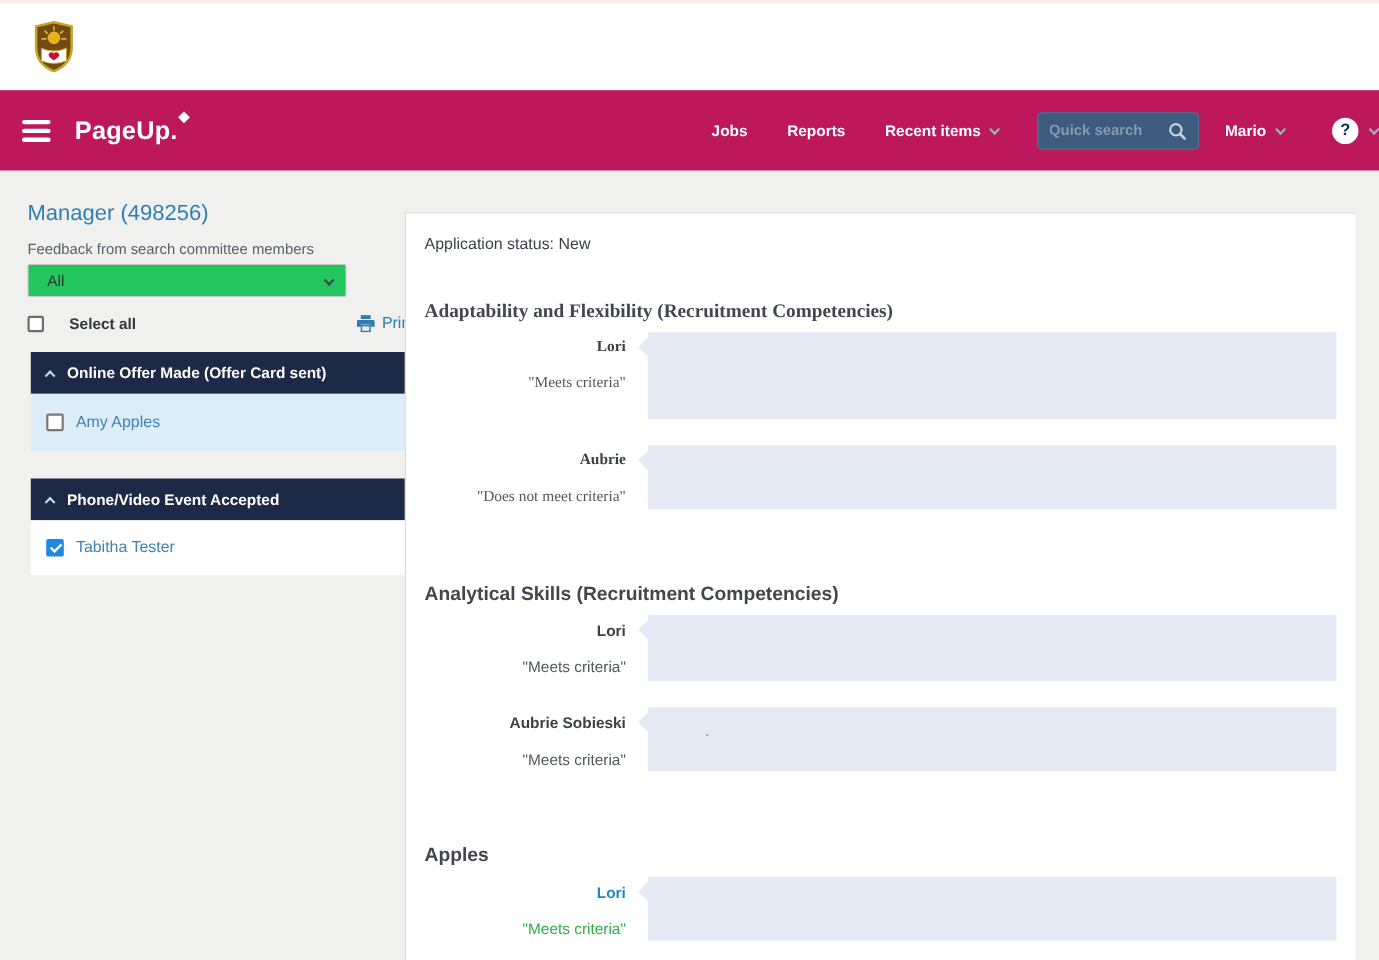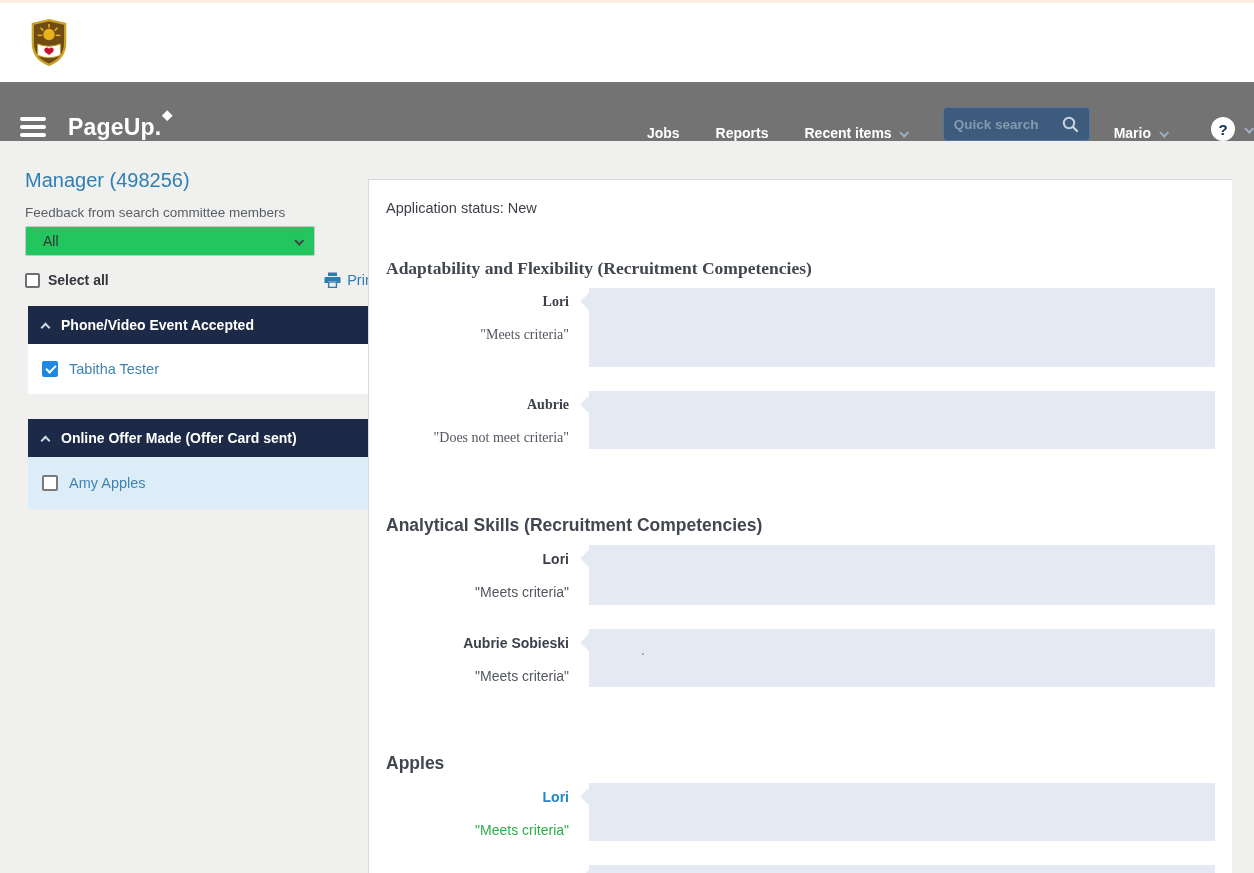--- a/index.html
+++ b/index.html
@@ -5,21 +5,21 @@
   * { margin:0; padding:0; box-sizing:border-box; }
   html,body { width:1254px; height:873px; overflow:hidden; background:#f0f0ef;
     font-family:"Liberation Sans", sans-serif; }
 
   
   .top-accent { height:3px; background:#fbece4; }
   .brand-header { height:79px; background:#ffffff; display:flex; align-items:center; }
   .crest { margin-left:30px; }
 
   
-  .navbar { height:59px; background:#737373; display:flex; align-items:flex-end; color:#fff; }
+  .navbar { height:73px; background:#be185d; display:flex; align-items:center; color:#fff; }
   .hamburger { margin-left:20px; width:26px; cursor:pointer; }
   .hamburger span { display:block; height:4px; background:#fff; border-radius:2px; margin:4px 0; }
   .logo { margin-left:22px; font-size:23px; font-weight:bold; color:#fff; position:relative; letter-spacing:.2px; }
   .logo .diamond { position:absolute; right:-11px; top:-7px; font-size:13px; }
   .nav-spacer { flex:1; }
   .nav-link { font-size:14px; font-weight:bold; color:#fff; margin-right:36px; cursor:pointer; white-space:nowrap; }
   .nav-drop { display:flex; align-items:center; gap:8px; }
   .chev { display:inline-block; width:7px; height:7px; border-right:2px solid #9db0c4;
           border-bottom:2px solid #9db0c4; transform:rotate(45deg) translateY(-1px); }
   .chev.white { border-color:#cfd6e4; }
@@ -40,21 +40,21 @@
   .page { position:relative; height:730px; }
 
   
   .sidebar { position:absolute; left:0; top:0; width:466px; padding:28px 0 0 25px; }
   .side-title { font-size:20px; color:#2e7fb4; }
   .filter-label { margin-top:13px; font-size:13.5px; color:#5a5e66; }
   .select-box { margin-top:6px; width:290px; height:30px; background:#22c55e; border:1px solid #c6c6c6;
       border-radius:2px; display:flex; align-items:center; padding:0 12px; cursor:pointer; }
   .select-box .val { flex:1; font-size:14px; color:#333; padding-left:5px; }
   .selectall-row { margin-top:16px; width:352px; display:flex; align-items:center; justify-content:space-between; }
-  .cb-label { display:flex; align-items:center; gap:8px; cursor:pointer; }
+  .cb-label { display:flex; align-items:center; gap:23px; cursor:pointer; }
   .cb-label .txt { font-size:14px; font-weight:bold; color:#33363c; }
   .cb { width:15px; height:15px; border:2px solid #6f6f6f; border-radius:2px; background:#fff;
       display:inline-block; position:relative; flex:none; cursor:pointer; }
   .cb.blue { border-color:#7a7a7a; width:16px; height:16px; }
   .cb.checked { background:#1e88e5; border-color:#1e88e5; }
   .cb.checked::after { content:""; position:absolute; left:4px; top:0px; width:4px; height:8px;
       border-right:2px solid #fff; border-bottom:2px solid #fff; transform:rotate(45deg); }
   .print-link { display:flex; align-items:flex-start; gap:6px; color:#2e7db2; font-size:14.5px; cursor:pointer; }
 
   .groups { margin-left:3px; margin-top:18px; width:345px; }
@@ -163,36 +163,36 @@
           <rect x="4.6" y="10" width="7.8" height="5.4" fill="none" stroke="#2e7db2" stroke-width="1.4"></rect>
         </svg>
         <span>Print</span>
       </div>
     </div>
 
     <div class="groups">
       <div class="group">
         <div class="group-header">
           <span class="chev white up"></span>
+          <span class="ttl">Online Offer Made (Offer Card sent)</span>
+        </div>
+        <div class="member-row hl">
+          <span class="cb blue"></span>
+          <span class="member-name">Amy Apples</span>
+        </div>
+      </div>
+
+      <div class="group">
+        <div class="group-header">
+          <span class="chev white up"></span>
           <span class="ttl">Phone/Video Event Accepted</span>
         </div>
         <div class="member-row">
           <span class="cb blue checked"></span>
           <span class="member-name">Tabitha Tester</span>
-        </div>
-      </div>
-
-      <div class="group">
-        <div class="group-header">
-          <span class="chev white up"></span>
-          <span class="ttl">Online Offer Made (Offer Card sent)</span>
-        </div>
-        <div class="member-row hl">
-          <span class="cb blue"></span>
-          <span class="member-name">Amy Apples</span>
         </div>
       </div>
     </div>
   </div>
 
   <div class="main-panel">
     <div class="status-line">
       <span>Application status:</span>
       <span>New</span>
     </div>

